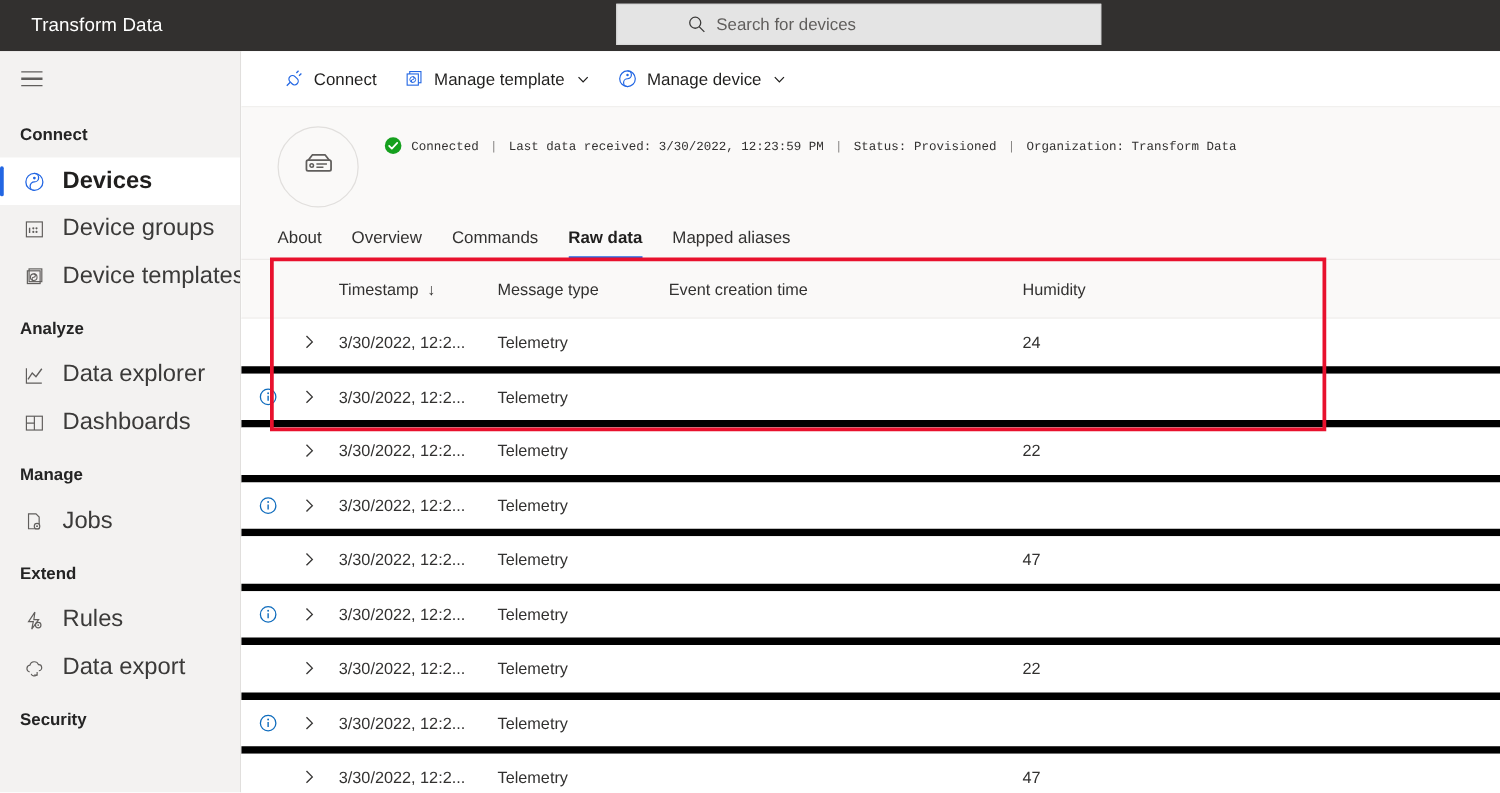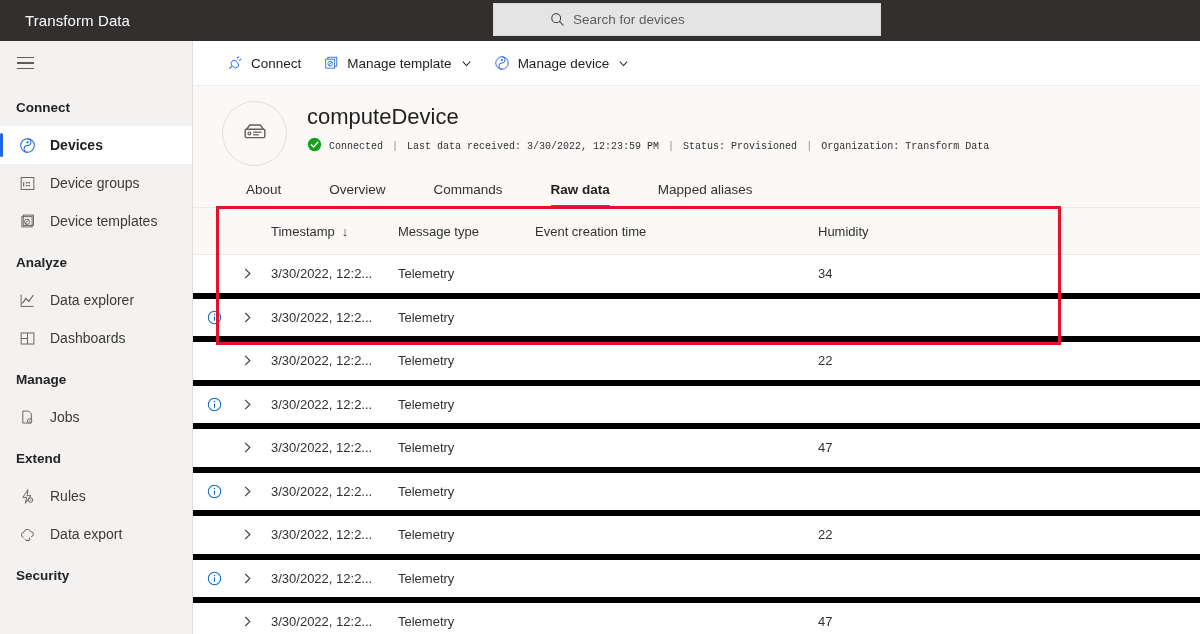--- a/index.html
+++ b/index.html
@@ -65,21 +65,21 @@
     font-size: 13.5px; font-weight: bold; color: #242424;
     padding: 0 0 0 16px; margin-top: 14px; margin-bottom: 9px;
     line-height: 18px;
   }
   .nav-item {
     position: relative;
     display: flex; align-items: center;
     height: 38px;
     padding-left: 16px;
     cursor: pointer;
-    font-size: 14px;
+    font-size: 19px;
     color: #3b3a39;
   }
   .nav-item .ico {
     width: 22px; height: 22px;
     display: flex; align-items: center; justify-content: center;
     margin-right: 12px;
     flex: 0 0 22px;
   }
   .nav-item.selected { background: #ffffff; }
   .nav-item.selected .nav-label { font-weight: bold; color: #201f1e; }
@@ -145,21 +145,21 @@
   .connected-dot { display:flex; align-items:center; margin-right: 7px; }
 
   .tabs {
     position: absolute; left: 29px; bottom: 0;
     display: flex; align-items: flex-end; gap: 0;
   }
   .tab {
     position: relative;
     font-size: 13.5px; color: #323130;
     padding: 0 12px 10px 12px;
-    cursor: pointer; white-space: nowrap; margin-left: 24px;
+    cursor: pointer; white-space: nowrap;
   }
   .tab:first-child { padding-left: 0; }
   .tab.active { font-weight: bold; color: #201f1e; }
   .tab.active::after {
     content: ""; position: absolute;
     left: 12px; right: 12px; bottom: 0;
     height: 2px; background: #2266e3;
   }
 
   
@@ -383,21 +383,20 @@
             <svg width="30" height="30" viewBox="0 0 32 32">
               <path d="M7 13 L10.5 8.5 H21.5 L25 13" fill="none" stroke="#605e5c" stroke-width="1.5" stroke-linejoin="round"></path>
               <rect x="5.5" y="13" width="21" height="9" rx="1.4" fill="none" stroke="#605e5c" stroke-width="1.5"></rect>
               <circle cx="10" cy="17.5" r="1.5" fill="none" stroke="#605e5c" stroke-width="1.3"></circle>
               <line x1="14" y1="16.2" x2="23" y2="16.2" stroke="#605e5c" stroke-width="1.3"></line>
               <line x1="14" y1="19" x2="20" y2="19" stroke="#605e5c" stroke-width="1.3"></line>
             </svg>
           </span>
         </div>
         <div class="devmeta">
-          <div class="devtitle">computeDevice</div>
           <div class="devsub">
             <span class="connected-dot">
               <svg width="15" height="15" viewBox="0 0 16 16">
                 <circle cx="8" cy="8" r="7.1" fill="#15a01e"></circle>
                 <polyline points="4.6,8.2 6.9,10.6 11.5,5.6" fill="none" stroke="#ffffff" stroke-width="1.5" stroke-linecap="round" stroke-linejoin="round"></polyline>
               </svg>
             </span>
             <span>Connected</span>
             <span class="sep">|</span>
             <span>Last data received: 3/30/2022, 12:23:59 PM</span>
@@ -435,21 +434,21 @@
           <div class="trow">
             <div class="c-info"></div>
             <div class="c-chev">
               <svg width="13" height="13" viewBox="0 0 14 14">
                 <polyline points="4.5,2 9.5,7 4.5,12" fill="none" stroke="#3b3a39" stroke-width="1.2"></polyline>
               </svg>
             </div>
             <div class="c-ts">3/30/2022, 12:2...</div>
             <div class="c-mt">Telemetry</div>
             <div class="c-ect"></div>
-            <div class="c-hum">34</div>
+            <div class="c-hum">24</div>
           </div>
           <div class="trow">
             <div class="c-info">
               <svg width="15" height="15" viewBox="0 0 16 16">
                 <circle cx="8" cy="8" r="6.6" fill="none" stroke="#0f6cbd" stroke-width="1.1"></circle>
                 <circle cx="8" cy="4.9" r="0.8" fill="#0f6cbd"></circle>
                 <line x1="8" y1="7" x2="8" y2="11.4" stroke="#0f6cbd" stroke-width="1.2"></line>
               </svg>
             </div>
             <div class="c-chev">

